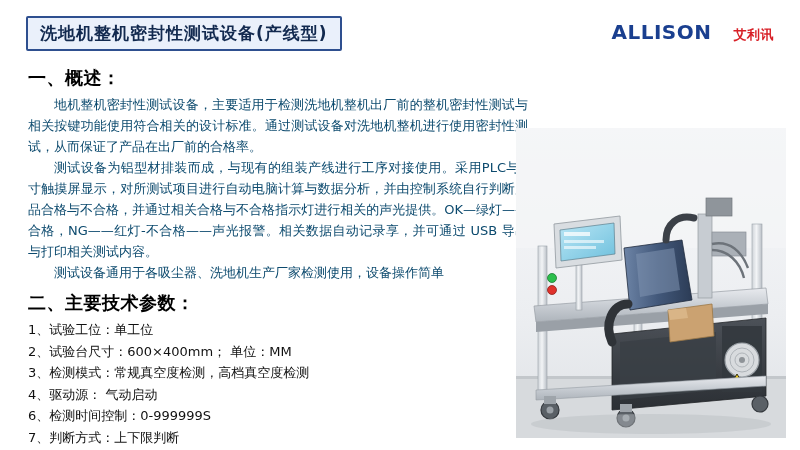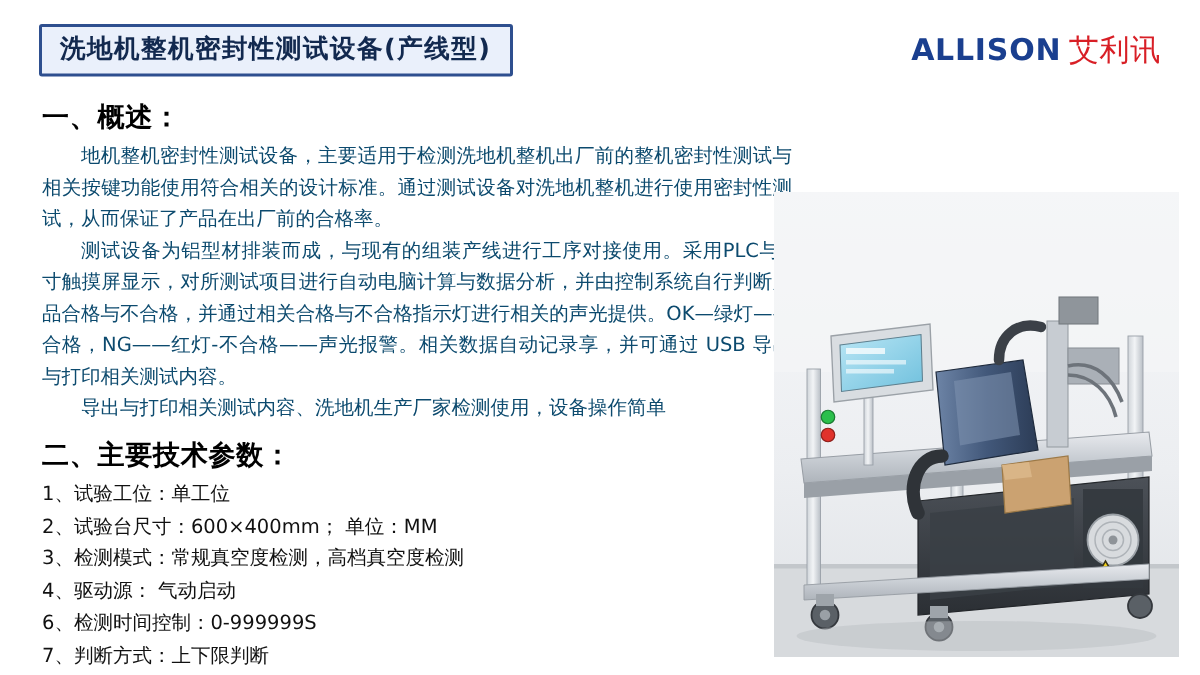--- a/index.html
+++ b/index.html
@@ -45,32 +45,32 @@
     letter-spacing: 1px;
     line-height: 20px;
     white-space: nowrap;
   }
   .brand {
     position: absolute;
     right: 0;
     top: 4px;
     display: flex;
     align-items: baseline;
-    gap: 5px;
+    gap: 22px;
     white-space: nowrap;
   }
   .brand .brand-en {
     font-size: 20px;
     font-weight: bold;
     color: #1a3f8f;
     letter-spacing: 0.5px;
   }
   .brand .brand-cn {
-    font-size: 20px;
-    font-weight: normal;
+    font-size: 13px;
+    font-weight: bold;
     color: #d81f26;
     letter-spacing: 0.5px;
     text-align: center;
   }
 
   
   .content {
     position: absolute;
     left: 28px;
     top: 66px;
@@ -135,21 +135,21 @@
       <span class="brand-cn">艾利讯</span>
     </div>
   </div>
 
   <div class="content">
 
     <h2 class="sec-heading">一、概述：</h2>
 
     <p class="para indent">地机整机密封性测试设备，主要适用于检测洗地机整机出厂前的整机密封性测试与相关按键功能使用符合相关的设计标准。通过测试设备对洗地机整机进行使用密封性测试，从而保证了产品在出厂前的合格率。</p>
     <p class="para indent">测试设备为铝型材排装而成，与现有的组装产线进行工序对接使用。采用PLC与7寸触摸屏显示，对所测试项目进行自动电脑计算与数据分析，并由控制系统自行判断产品合格与不合格，并通过相关合格与不合格指示灯进行相关的声光提供。OK—绿灯——合格，NG——红灯-不合格——声光报警。相关数据自动记录享，并可通过 USB 导出与打印相关测试内容。</p>
-    <p class="para indent">导出与打印相关测试内容、洗地机生产厂家检测使用，设备操作简单</p>
+    <p class="para indent">测试设备通用于各吸尘器、洗地机生产厂家检测使用，设备操作简单</p>
 
     <h2 class="sec-heading sec2">二、主要技术参数：</h2>
 
     <ul class="spec-list">
       <li>1、试验工位：单工位</li>
       <li>2、试验台尺寸：600×400mm；   单位：MM</li>
       <li>3、检测模式：常规真空度检测，高档真空度检测</li>
       <li>4、驱动源：  气动启动</li>
       <li>6、检测时间控制：0-999999S</li>
       <li>7、判断方式：上下限判断</li>

